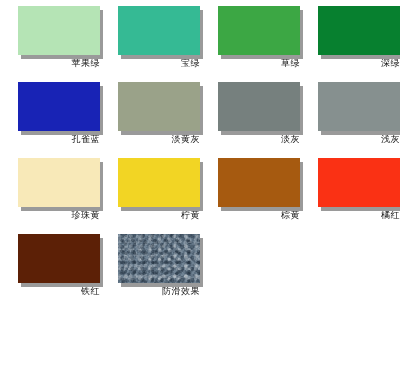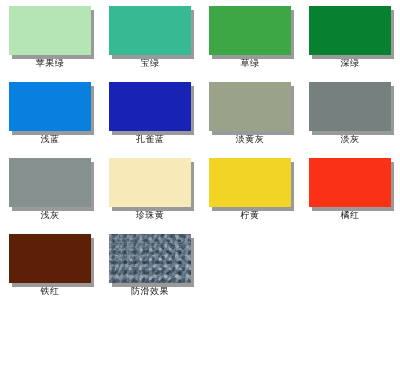--- a/index.html
+++ b/index.html
@@ -21,21 +21,21 @@
     display: grid;
     grid-template-columns: repeat(4, 100px);
     grid-template-rows: 76px 76px 76px 71px 66px;
     box-sizing: border-box;
   }
 
   .swatch-cell {
     position: relative;
     display: flex;
     flex-direction: column;
-    align-items: center;
+    align-items: flex-end;
     box-sizing: border-box;
   }
 
   .chip-wrap {
     position: relative;
     width: 82px;
     height: 49px;
     margin-top: 6px;
   }
 
@@ -134,27 +134,20 @@
     <div class="swatch-cell">
       <div class="chip-wrap">
         <div class="chip-shadow" style="background: rgb(154, 154, 154); left: 3px; top: 4px;"></div>
         <div class="chip" title="深绿" style="background-color: rgb(7, 128, 47);"></div>
       </div>
       <div class="chip-label">深绿</div>
     </div>
     <div class="swatch-cell">
       <div class="chip-wrap">
         <div class="chip-shadow" style="background: rgb(154, 154, 154); left: 3px; top: 4px;"></div>
-        <div class="chip" title="浅蓝" style="background-color: rgb(8, 128, 224);"></div>
-      </div>
-      <div class="chip-label">浅蓝</div>
-    </div>
-    <div class="swatch-cell">
-      <div class="chip-wrap">
-        <div class="chip-shadow" style="background: rgb(154, 154, 154); left: 3px; top: 4px;"></div>
         <div class="chip" title="孔雀蓝" style="background-color: rgb(24, 35, 181);"></div>
       </div>
       <div class="chip-label">孔雀蓝</div>
     </div>
     <div class="swatch-cell">
       <div class="chip-wrap">
         <div class="chip-shadow" style="background: rgb(154, 154, 154); left: 3px; top: 4px;"></div>
         <div class="chip" title="淡黄灰" style="background-color: rgb(154, 162, 137);"></div>
       </div>
       <div class="chip-label">淡黄灰</div>
@@ -183,20 +176,27 @@
     <div class="swatch-cell">
       <div class="chip-wrap">
         <div class="chip-shadow" style="background: rgb(154, 154, 154); left: 3px; top: 4px;"></div>
         <div class="chip" title="柠黄" style="background-color: rgb(242, 213, 36);"></div>
       </div>
       <div class="chip-label">柠黄</div>
     </div>
     <div class="swatch-cell">
       <div class="chip-wrap">
         <div class="chip-shadow" style="background: rgb(154, 154, 154); left: 3px; top: 4px;"></div>
+        <div class="chip" title="棕黄" style="background-color: rgb(166, 90, 16);"></div>
+      </div>
+      <div class="chip-label">棕黄</div>
+    </div>
+    <div class="swatch-cell">
+      <div class="chip-wrap">
+        <div class="chip-shadow" style="background: rgb(154, 154, 154); left: 3px; top: 4px;"></div>
         <div class="chip" title="橘红" style="background-color: rgb(250, 49, 20);"></div>
       </div>
       <div class="chip-label">橘红</div>
     </div>
     <div class="swatch-cell">
       <div class="chip-wrap">
         <div class="chip-shadow" style="background: rgb(154, 154, 154); left: 3px; top: 4px;"></div>
         <div class="chip" title="铁红" style="background-color: rgb(92, 32, 6);"></div>
       </div>
       <div class="chip-label">铁红</div>

